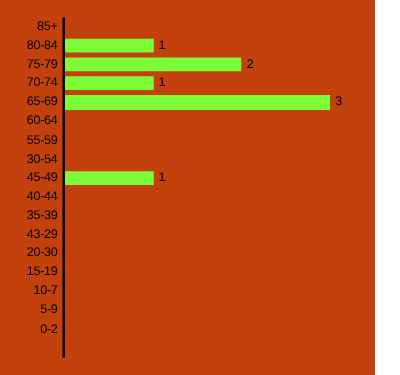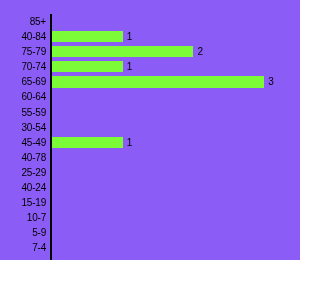--- a/index.html
+++ b/index.html
@@ -7,22 +7,22 @@
     margin: 0;
     padding: 0;
     background: #ffffff;
   }
   body {
     font-family: "Liberation Sans", sans-serif;
   }
   #chart-root {
     position: relative;
     width: 300px;
-    height: 260px;
-    background: #8b5cf6;
+    height: 300px;
+    background: #c2410c;
     overflow: hidden;
   }
   .plot-area {
     position: absolute;
     left: 0;
     top: 0;
     width: 300px;
     height: 300px;
   }
   
@@ -86,21 +86,21 @@
 
 <div id="chart-root">
   <div class="plot-area">
     <div class="axis-line"></div>
     <div class="rows">
         <div class="row">
           <div class="row-label">85+</div>
           <div class="bar-wrap"></div>
         </div>
         <div class="row">
-          <div class="row-label">40-84</div>
+          <div class="row-label">80-84</div>
           <div class="bar-wrap">
             <div class="bar" style="width: 70.7246px; background: rgb(124, 252, 54);"></div>
             <div class="bar-value" style="left: 74.7246px;">1</div>
           </div>
         </div>
         <div class="row">
           <div class="row-label">75-79</div>
           <div class="bar-wrap">
             <div class="bar" style="width: 141.449px; background: rgb(124, 252, 54);"></div>
             <div class="bar-value" style="left: 145.449px;">2</div>
@@ -133,42 +133,46 @@
           <div class="bar-wrap"></div>
         </div>
         <div class="row">
           <div class="row-label">45-49</div>
           <div class="bar-wrap">
             <div class="bar" style="width: 70.7246px; background: rgb(124, 252, 54);"></div>
             <div class="bar-value" style="left: 74.7246px;">1</div>
           </div>
         </div>
         <div class="row">
-          <div class="row-label">40-78</div>
+          <div class="row-label">40-44</div>
           <div class="bar-wrap"></div>
         </div>
         <div class="row">
-          <div class="row-label">25-29</div>
+          <div class="row-label">35-39</div>
           <div class="bar-wrap"></div>
         </div>
         <div class="row">
-          <div class="row-label">40-24</div>
+          <div class="row-label">43-29</div>
+          <div class="bar-wrap"></div>
+        </div>
+        <div class="row">
+          <div class="row-label">20-30</div>
           <div class="bar-wrap"></div>
         </div>
         <div class="row">
           <div class="row-label">15-19</div>
           <div class="bar-wrap"></div>
         </div>
         <div class="row">
           <div class="row-label">10-7</div>
           <div class="bar-wrap"></div>
         </div>
         <div class="row">
           <div class="row-label">5-9</div>
           <div class="bar-wrap"></div>
         </div>
         <div class="row">
-          <div class="row-label">7-4</div>
+          <div class="row-label">0-2</div>
           <div class="bar-wrap"></div>
         </div>
       </div>
   </div>
 </div>
 
 </body></html>

